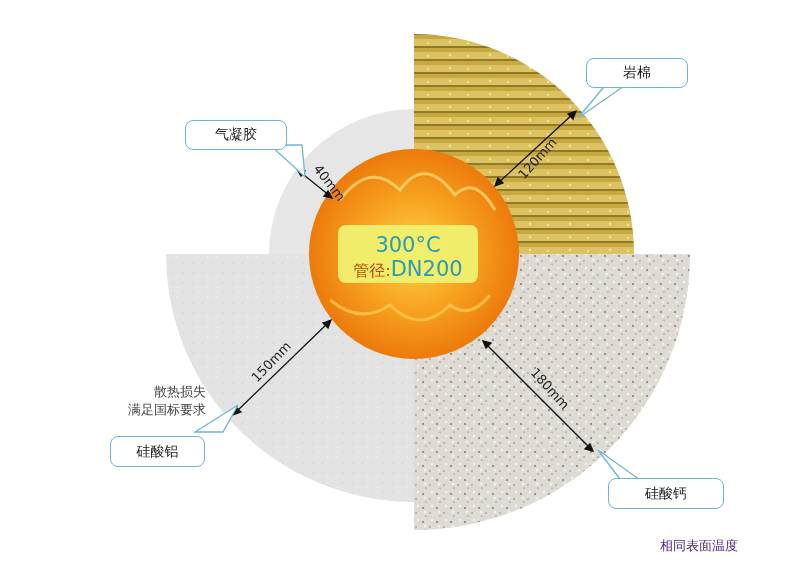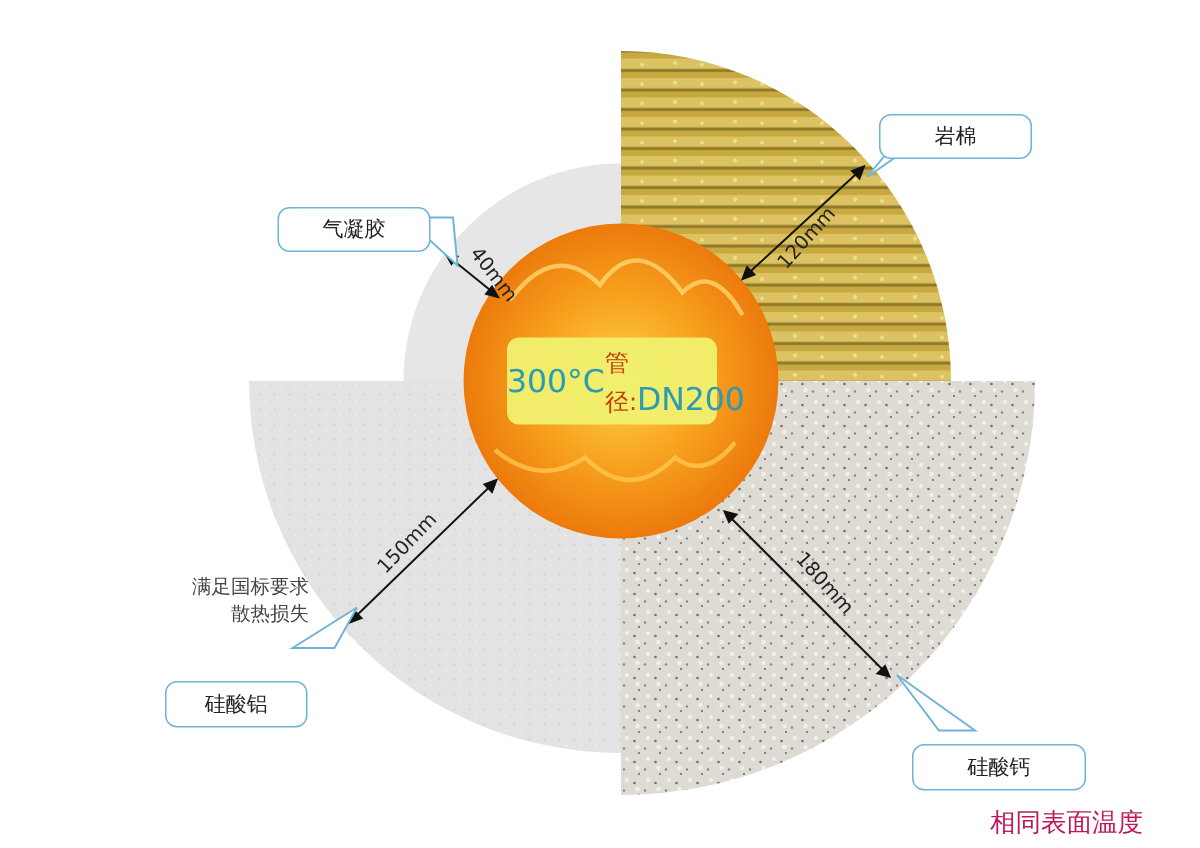--- a/index.html
+++ b/index.html
@@ -1,29 +1,29 @@
 <!DOCTYPE html>
 <html><head>
 <meta charset="utf-8">
 <style>
   html, body { margin:0; padding:0; background:#ffffff; }
   body { width:800px; height:565px; position:relative; overflow:hidden;
          font-family:"DejaVu Sans", sans-serif; }
   #diagram { position:absolute; left:0; top:0; width:800px; height:565px; }
   .callout { position:absolute; background:#fff; border:1.5px solid #6fb3d9;
              border-radius:8px; display:flex; align-items:center; justify-content:center;
-             font-size:14px; color:#222; box-sizing:border-box;margin-top:18px; }
+             font-size:14px; color:#222; box-sizing:border-box; }
   .center-box { position:absolute; left:338px; top:225px; width:140px; height:58px;
                 background:rgba(240,240,110,0.95); border-radius:8px;
-                display:flex; flex-direction:row; align-items:center; justify-content:flex-start; }
+                display:flex; flex-direction:column; align-items:center; justify-content:flex-end; }
   .temp { color:#2a9bb5; font-size:21px; line-height:24px; }
   .dn-row { font-size:21px; line-height:24px; color:#2a9bb5; }
   .dn-label { color:#c2410c; font-size:16px; }
   .note { position:absolute; font-size:13px; color:#444; line-height:18px; text-align:right; }
-  .footer { position:absolute; left:660px; top:537px; font-size:17px; color:#be185d; }
+  .footer { position:absolute; left:660px; top:537px; font-size:13px; color:#4c1d95; }
   .dim { font-size:13px; fill:#222; font-family:"DejaVu Sans", sans-serif; }
 </style>
 </head>
 <body>
 
 <svg id="diagram" width="800" height="565" viewBox="0 0 800 565" xmlns="http://www.w3.org/2000/svg">
   <defs>
     <pattern id="rockwool" width="40" height="13" patternUnits="userSpaceOnUse">
       <rect width="40" height="13" fill="#c7a940"></rect>
       <rect y="0" width="40" height="7" fill="#dcc262"></rect>
@@ -105,17 +105,17 @@
 </div>
 
 <div class="center-box">
   <div class="temp">300°C</div>
   <div class="dn-row">
     <span class="dn-label">管径:</span><span>DN200</span>
   </div>
 </div>
 
 <div class="note" style="left:96px;top:383px;width:110px;">
+  <div>散热损失</div>
   <div>满足国标要求</div>
-  <div>散热损失</div>
 </div>
 
 <div class="footer">相同表面温度</div>
 
 </body></html>

